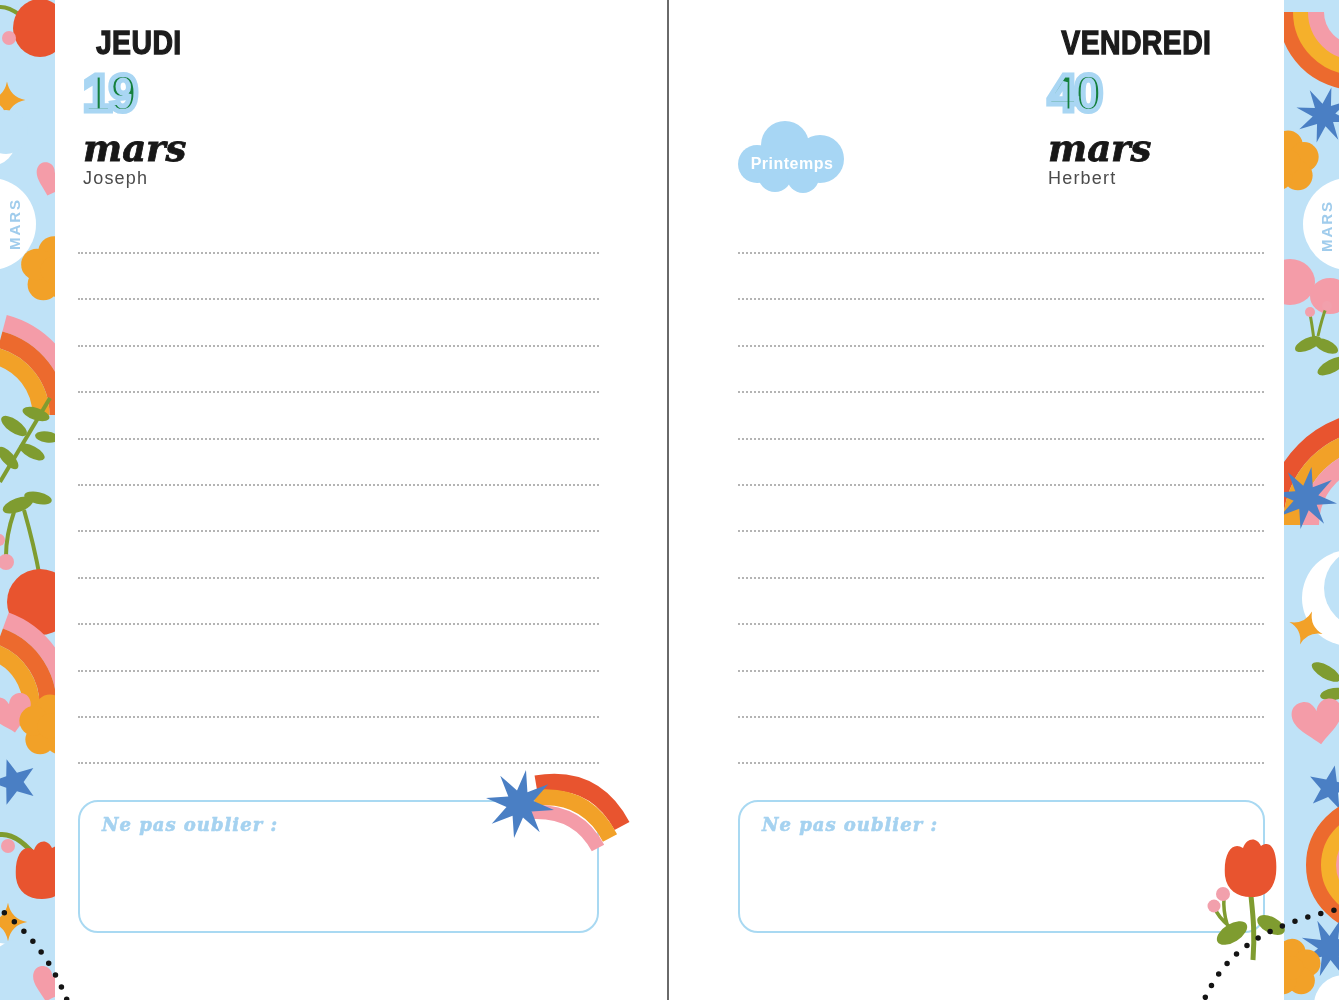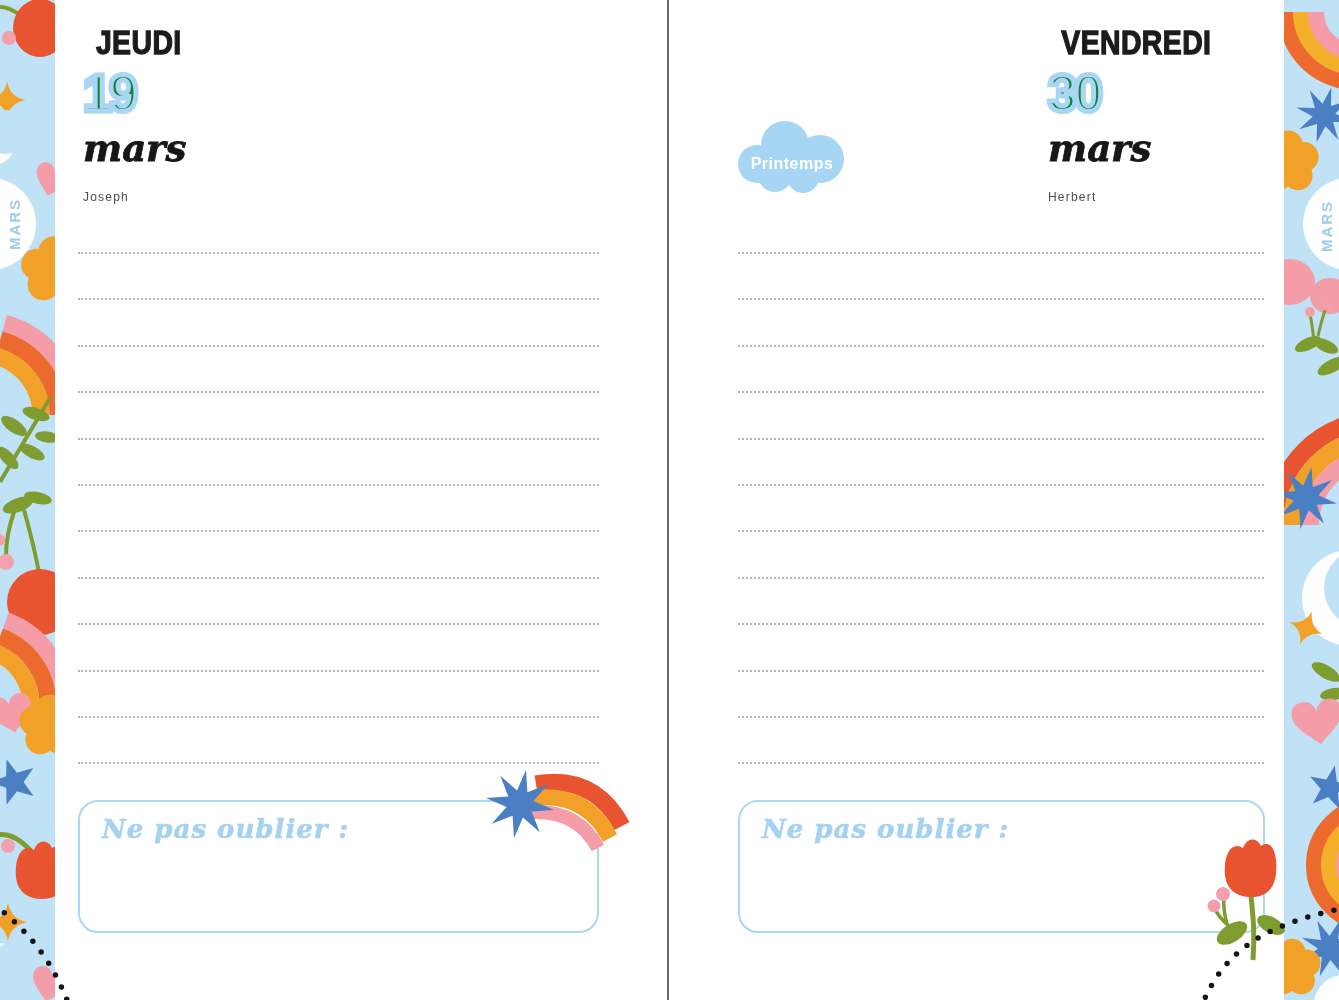--- a/index.html
+++ b/index.html
@@ -24,21 +24,21 @@
   }
   .day-number{
     font-size:52px;font-weight:900;color:#15803d;line-height:66px;
     letter-spacing:-3px;-webkit-text-stroke:5px #A9D6F3;
   }
   .month-name{
     font-family:"DejaVu Serif",serif;font-style:italic;font-weight:700;
     font-size:37px;color:#171717;line-height:40px;margin-top:2px;
     -webkit-text-stroke:.8px #171717;
   }
-  .saint-name{font-size:12px;color:#4b4b4b;letter-spacing:1.2px;margin-top:22px;}
+  .saint-name{font-size:18px;color:#4b4b4b;letter-spacing:1.2px;margin-top:0;}
   
   #season-badge{position:absolute;left:735px;top:117px;width:112px;height:76px;}
   #season-badge text{
     fill:#ffffff;font-family:"Liberation Sans",sans-serif;font-weight:bold;
     font-size:16px;letter-spacing:.5px;
   }
   
   .lines{position:absolute;top:252px;}
   #lines-left{left:78px;width:521px;}
   #lines-right{left:738px;width:526px;}
@@ -46,21 +46,21 @@
   
   .reminder-box{
     position:absolute;top:800px;height:133px;border:2.5px solid #A9D9F2;
     border-radius:20px;box-sizing:border-box;background:transparent;
   }
   #reminder-left{left:78px;width:521px;}
   #reminder-right{left:738px;width:527px;}
   .reminder-label{
     position:absolute;left:22px;top:12px;
     font-family:"DejaVu Serif",serif;font-style:italic;font-weight:700;
-    font-size:26px;color:#A5D2F0;-webkit-text-stroke:.6px #A5D2F0;letter-spacing:1px;
+    font-size:18px;color:#A5D2F0;-webkit-text-stroke:.6px #A5D2F0;letter-spacing:1px;
   }
   
   #overlay{position:absolute;left:0;top:0;width:1339px;height:1000px;pointer-events:none;}
   svg text.tab-label{
     fill:#A0CCEC;font-family:"Liberation Sans",sans-serif;font-weight:bold;
     font-size:15px;letter-spacing:2px;
   }
 </style>
 </head>
 <body>
@@ -290,21 +290,21 @@
       <div class="ruled-line"></div>
       <div class="ruled-line"></div>
     </div>
 
   <div id="reminder-left" class="reminder-box">
     <div class="reminder-label">Ne pas oublier :</div>
   </div>
 
   <div id="header-right" class="header">
     <div class="day-name">VENDREDI</div>
-    <div class="day-number">30</div>
+    <div class="day-number">40</div>
     <div class="month-name">mars</div>
     <div class="saint-name">Herbert</div>
   </div>
 
   <svg id="season-badge" viewBox="0 0 112 76">
     <g fill="#A7D6F4">
       <circle cx="22" cy="47" r="19"></circle>
         <circle cx="50" cy="28" r="24"></circle>
         <circle cx="85" cy="42" r="24"></circle>
       <circle cx="40" cy="58" r="17"></circle>

